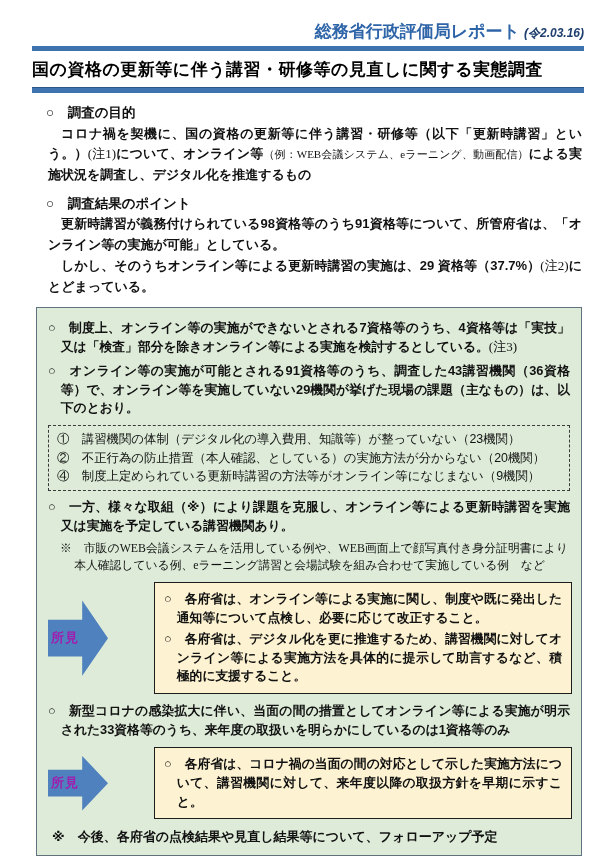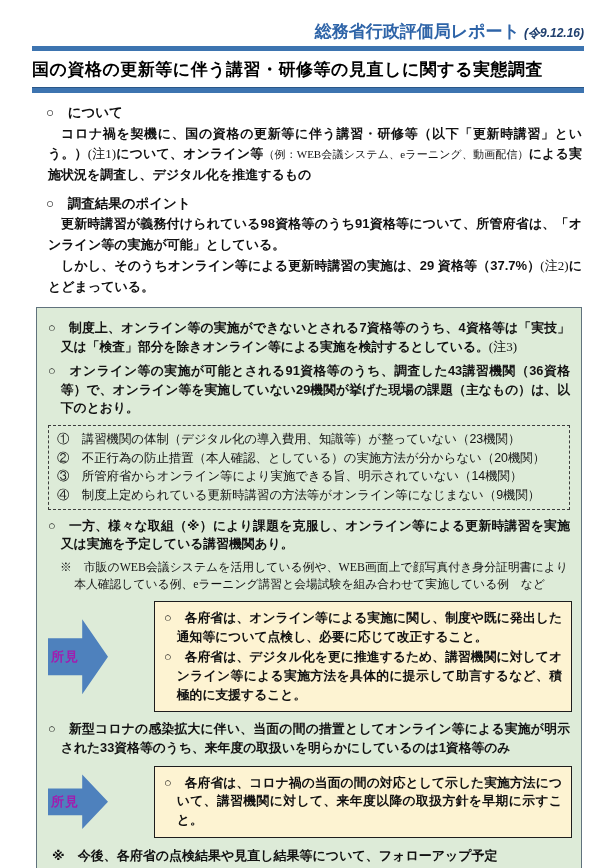--- a/index.html
+++ b/index.html
@@ -55,48 +55,47 @@
   .shoken-box .gb-item{margin:2px 0;}
 
   .followup{font-size:13px;font-weight:700;margin:4px 2px 2px 6px;line-height:1.5;}
 </style>
 </head>
 <body>
 
 <div class="page">
 
   <div class="report-header">
-    <span>総務省行政評価局レポート</span><span class="report-date">(令9.12.16)</span>
+    <span>総務省行政評価局レポート</span><span class="report-date">(令2.03.16)</span>
   </div>
   <div class="bar"></div>
 
   <div class="main-title">国の資格の更新等に伴う講習・研修等の見直しに関する実態調査</div>
   <div class="bar2"></div>
 
   <div class="section">
-    <div class="section-heading">○　について</div>
+    <div class="section-heading">○　調査の目的</div>
     <p class="section-body"><span>コロナ禍を契機に、国の資格の更新等に伴う講習・研修等（以下「更新時講習」という。）</span><span class="note-ref">(注1)</span><span>について、オンライン等</span><span class="small-serif">（例：WEB会議システム、eラーニング、動画配信）</span><span>による実施状況を調査し、デジタル化を推進するもの</span></p>
   </div>
 
   <div class="section">
     <div class="section-heading">○　調査結果のポイント</div>
     <p class="section-body">更新時講習が義務付けられている98資格等のうち91資格等について、所管府省は、「オンライン等の実施が可能」としている。</p>
     <p class="section-body"><span>しかし、そのうちオンライン等による更新時講習の実施は、29 資格等（37.7%）</span><span class="note-ref">(注2)</span><span>にとどまっている。</span></p>
   </div>
 
   <div class="green-box">
 
     <p class="gb-item"><span>○　制度上、オンライン等の実施ができないとされる7資格等のうち、4資格等は「実技」又は「検査」部分を除きオンライン等による実施を検討するとしている。</span><span class="note-ref">(注3)</span></p>
 
     <p class="gb-item">○　オンライン等の実施が可能とされる91資格等のうち、調査した43講習機関（36資格等）で、オンライン等を実施していない29機関が挙げた現場の課題（主なもの）は、以下のとおり。</p>
 
     <div class="dashed-box">
       <div class="issue">①　講習機関の体制（デジタル化の導入費用、知識等）が整っていない（23機関）</div>
       <div class="issue">②　不正行為の防止措置（本人確認、としている）の実施方法が分からない（20機関）</div>
-      <div class="issue">③　所管府省からオンライン等により実施できる旨、明示されていない（14機関）</div>
       <div class="issue">④　制度上定められている更新時講習の方法等がオンライン等になじまない（9機関）</div>
     </div>
 
     <p class="gb-item">○　一方、様々な取組（※）により課題を克服し、オンライン等による更新時講習を実施又は実施を予定している講習機関あり。</p>
     <p class="gb-subnote">※　市販のWEB会議システムを活用している例や、WEB画面上で顔写真付き身分証明書により本人確認している例、eラーニング講習と会場試験を組み合わせて実施している例　など</p>
 
     <div class="shoken-row">
       <div class="shoken-arrow">
         <div class="arrow-shape arrow-tall"></div>
         <span class="shoken-label">所見</span>

